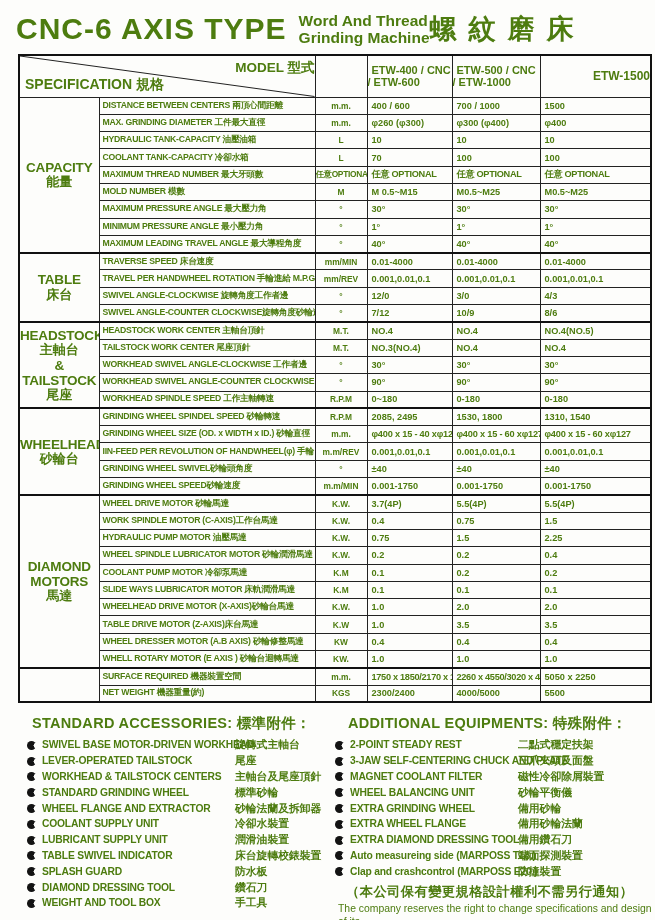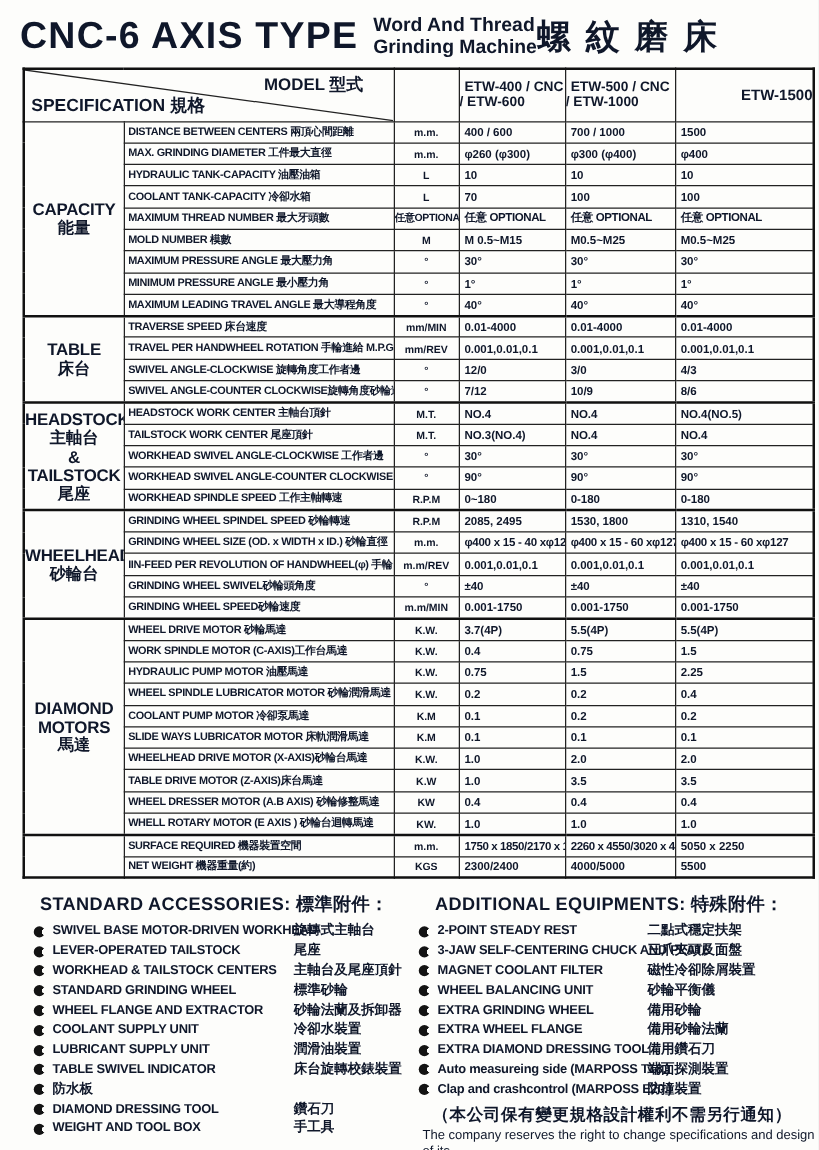--- a/index.html
+++ b/index.html
@@ -1,36 +1,36 @@
 <!DOCTYPE html>
 <html><head>
 <meta charset="utf-8">
 <style>
   html,body { margin:0; padding:0; background:#e8e8e6; }
   .page {
     position:relative; width:655px; height:920px; margin:0 auto;
-    background:#fdfdfb; color:#0f172a; overflow:hidden;
+    background:#fdfdfb; color:#4d7c0f; overflow:hidden;
     font-family:"Liberation Sans", sans-serif;
   }
   
   .masthead { display:flex; align-items:center; padding:10px 4px 0 16px; height:48px; box-sizing:border-box; }
   .title-en { font-size:30px; font-weight:700; letter-spacing:1px; white-space:nowrap; }
   .subtitle { font-size:15.5px; line-height:1.12; font-weight:600; margin-left:12px; white-space:nowrap; }
   .title-zh { font-size:27px; font-weight:600; letter-spacing:12px; white-space:nowrap; }
 
   
   table.spec-table { border-collapse:collapse; table-layout:fixed; width:632px; margin:6px 0 0 18px; border:2.5px solid #111; }
   .spec-table th, .spec-table td { border:1px solid #222; padding:0; vertical-align:middle; overflow:hidden; }
   .spec-table thead tr { height:42px; }
   .spec-table tbody tr { height:17.3px; }
   tr.group-start td { border-top:2px solid #111; }
 
   .diag-cell { position:relative; }
   .diag-cell svg { position:absolute; inset:0; width:100%; height:100%; }
-  .model-label { position:absolute; top:3px; right:24px; font-size:13.5px; font-weight:600; }
+  .model-label { position:absolute; top:3px; right:0; font-size:13.5px; font-weight:600; }
   .spec-label  { position:absolute; bottom:3px; left:5px; font-size:14px; font-weight:600; }
 
   th.model-col { font-weight:600; font-size:11px; }
   .mc-l1 { text-align:left;  padding-left:4px;  white-space:nowrap; }
   .mc-l2 { text-align:left; padding-right:4px; white-space:nowrap; }
   .mc-single { text-align:right; font-size:12px; }
 
   td.group-cell { text-align:center; line-height:1.12; }
   .g-en { font-size:13.5px; font-weight:600; letter-spacing:-0.2px; }
   .g-zh { font-size:13px; font-weight:600; }
@@ -421,20 +421,21 @@
             <span class="acc-en">LUBRICANT SUPPLY UNIT</span>
             <span class="acc-zh">潤滑油裝置</span>
           </div>
           <div class="acc-item">
             <span class="bullet"></span>
             <span class="acc-en">TABLE SWIVEL INDICATOR</span>
             <span class="acc-zh">床台旋轉校錶裝置</span>
           </div>
           <div class="acc-item">
             <span class="bullet"></span>
+            <span class="acc-en">SPLASH GUARD</span>
             <span class="acc-zh">防水板</span>
           </div>
           <div class="acc-item">
             <span class="bullet"></span>
             <span class="acc-en">DIAMOND DRESSING TOOL</span>
             <span class="acc-zh">鑽石刀</span>
           </div>
           <div class="acc-item">
             <span class="bullet"></span>
             <span class="acc-en">WEIGHT AND TOOL BOX</span>

